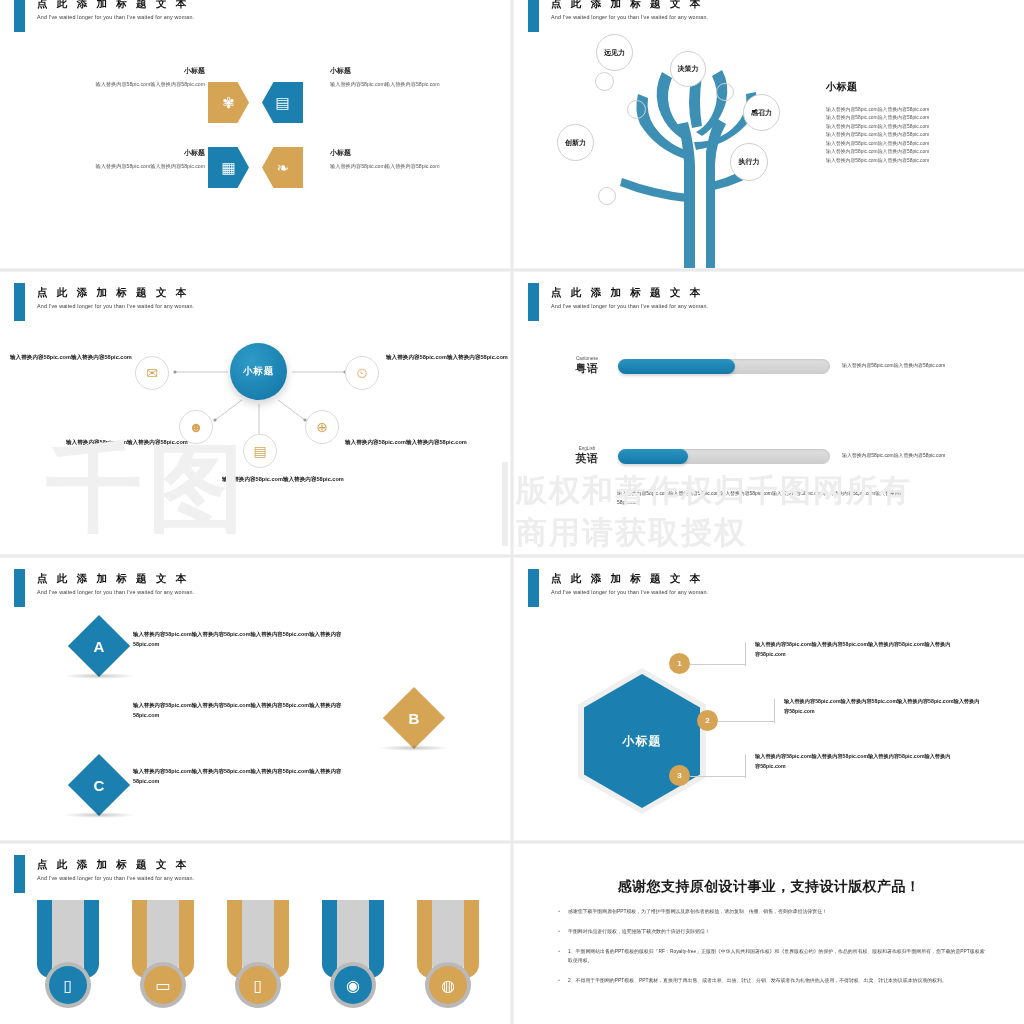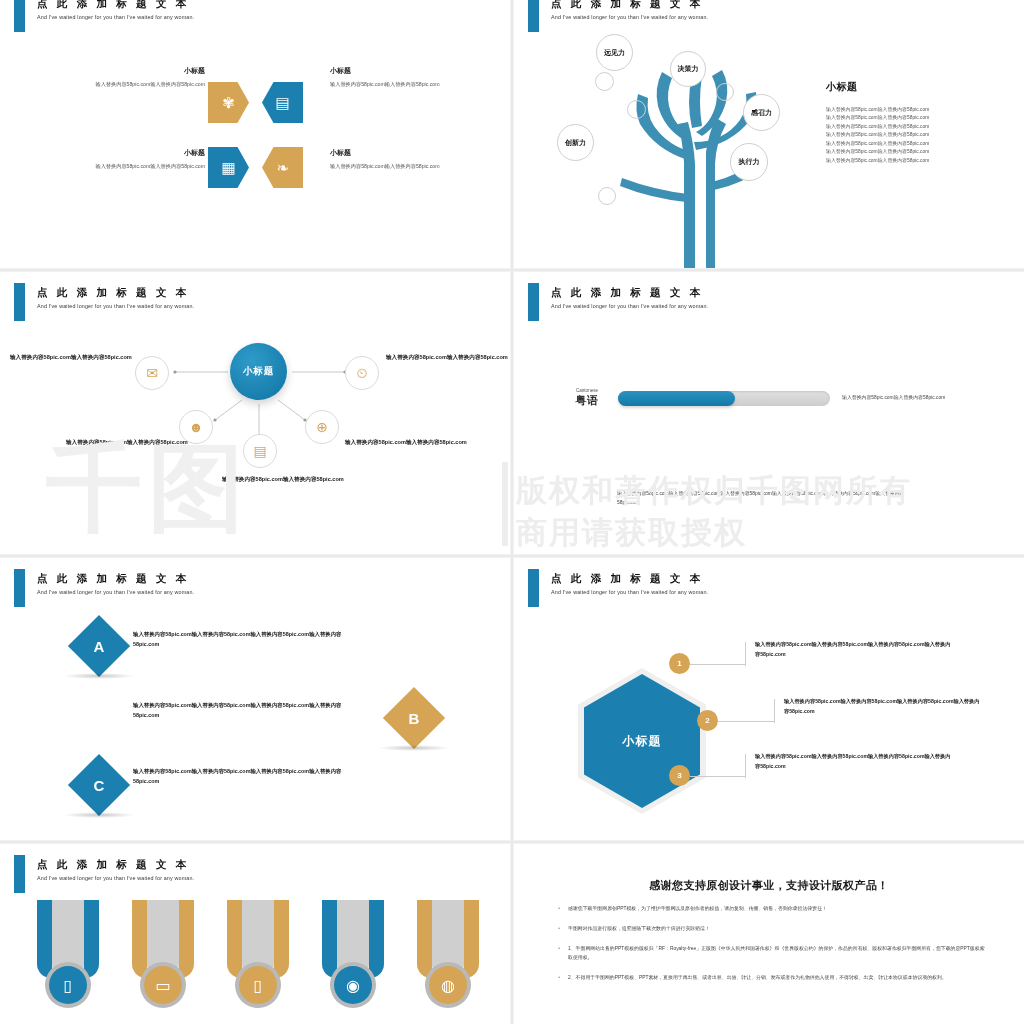--- a/index.html
+++ b/index.html
@@ -72,21 +72,21 @@
   }
   .node{
     position:absolute;width:32px;height:32px;border-radius:50%;
     border:1px solid #dadada;background:#fff;
     display:flex;align-items:center;justify-content:center;
     color:#d6a455;font-size:14px;
   }
   .ntxt{position:absolute;width:128px;font-size:5.6px;color:#1b1b1b;line-height:1.85;font-weight:bold;}
 
   
-  .barrow{position:absolute;display:flex;align-items:center;margin-top:32px;}
+  .barrow{position:absolute;display:flex;align-items:center;}
   .blabel{width:62px;text-align:center;}
   .blabel .en{font-size:4.6px;color:#555;}
   .blabel .cn{font-size:11px;font-weight:bold;color:#2b2b2b;letter-spacing:.5px;}
   .track{
     position:relative;width:212px;height:15px;border-radius:8px;
     background:linear-gradient(#e0e0e0,#cdcdcd);
     box-shadow:inset 0 1px 2px rgba(0,0,0,.12);
   }
   .fill{position:absolute;left:0;top:0;height:100%;border-radius:8px;
     box-shadow:0 2px 3px rgba(0,0,0,.16);}
@@ -127,21 +127,21 @@
   .ribR{position:absolute;right:0;top:0;width:15px;height:78px;border-radius:0 0 14px 0;}
   .ribM{position:absolute;left:15px;top:0;width:32px;height:78px;background:#cfcfcf;border-radius:0 0 14px 14px;}
   .disc{position:absolute;left:8px;top:62px;width:46px;height:46px;border-radius:50%;
     background:#b9b9b9;display:flex;align-items:center;justify-content:center;}
   .disc i{width:38px;height:38px;border-radius:50%;display:flex;align-items:center;justify-content:center;
     color:#fff;font-size:16px;font-style:normal;}
 
   
   .cpw{position:absolute;left:0;top:0;width:100%;height:100%;padding:22px 36px;box-sizing:border-box;}
   .cpw h2{margin:0;text-align:center;font-size:19px;font-weight:bold;color:#1a1a1a;letter-spacing:1px;}
-  .cpw h4{margin:12px 0 0 0;text-align:center;font-size:11px;font-weight:bold;color:#1a1a1a;letter-spacing:.4px;}
+  .cpw h4{margin:12px 0 0 0;text-align:center;font-size:14px;font-weight:bold;color:#1a1a1a;letter-spacing:.4px;}
   .cpli{display:flex;margin-top:11px;font-size:4.9px;color:#3c3c3c;line-height:1.85;}
   .cpli .bu{width:18px;flex:0 0 18px;text-align:center;color:#888;}
   .cpli .bd{flex:1;}
 
   
   .wm{position:absolute;pointer-events:none;user-select:none;}
   .wmlogo{left:46px;top:440px;font-size:96px;color:#f0f0f0;font-weight:bold;letter-spacing:6px;line-height:1;}
   .wmtxt1{left:516px;top:470px;font-size:31px;color:#ededed;font-weight:bold;letter-spacing:2px;}
   .wmtxt2{left:516px;top:512px;font-size:31px;color:#ededed;font-weight:bold;letter-spacing:2px;}
   .wmbar{position:absolute;left:502px;top:462px;width:6px;height:84px;background:#ededed;}
@@ -318,20 +318,30 @@
         <div class="en">Cantonese</div>
         <div class="cn">粤语</div>
       </div>
       <div class="track">
         <div class="fill" style="width:55%;background:linear-gradient(#2a93c2,#1578a6);"></div>
       </div>
       <div class="btxt">输入替换内容58pic.com输入替换内容58pic.com</div>
     </div>
 
 
+    <div class="barrow" style="left:42px;top:174px;">
+      <div class="blabel">
+        <div class="en">EngLish</div>
+        <div class="cn">英语</div>
+      </div>
+      <div class="track">
+        <div class="fill" style="width:33%;background:linear-gradient(#2a93c2,#1578a6);"></div>
+      </div>
+      <div class="btxt">输入替换内容58pic.com输入替换内容58pic.com</div>
+    </div>
 
     <div class="bfoot" style="left:103px;top:218px;">输入替换内容58pic.com输入替换内容58pic.com输入替换内容58pic.com输入替换内容58pic.com输入替换内容58pic.com输入替换内容58pic.com</div>
   </div>
 
   <div class="slide nohdr-top">
     <div class="hdr">
       <div class="bar"></div>
       <div class="t1">点 此 添 加 标 题 文 本</div>
       <div class="t2">And I've waited longer for you than I've waited for any woman.</div>
     </div>

